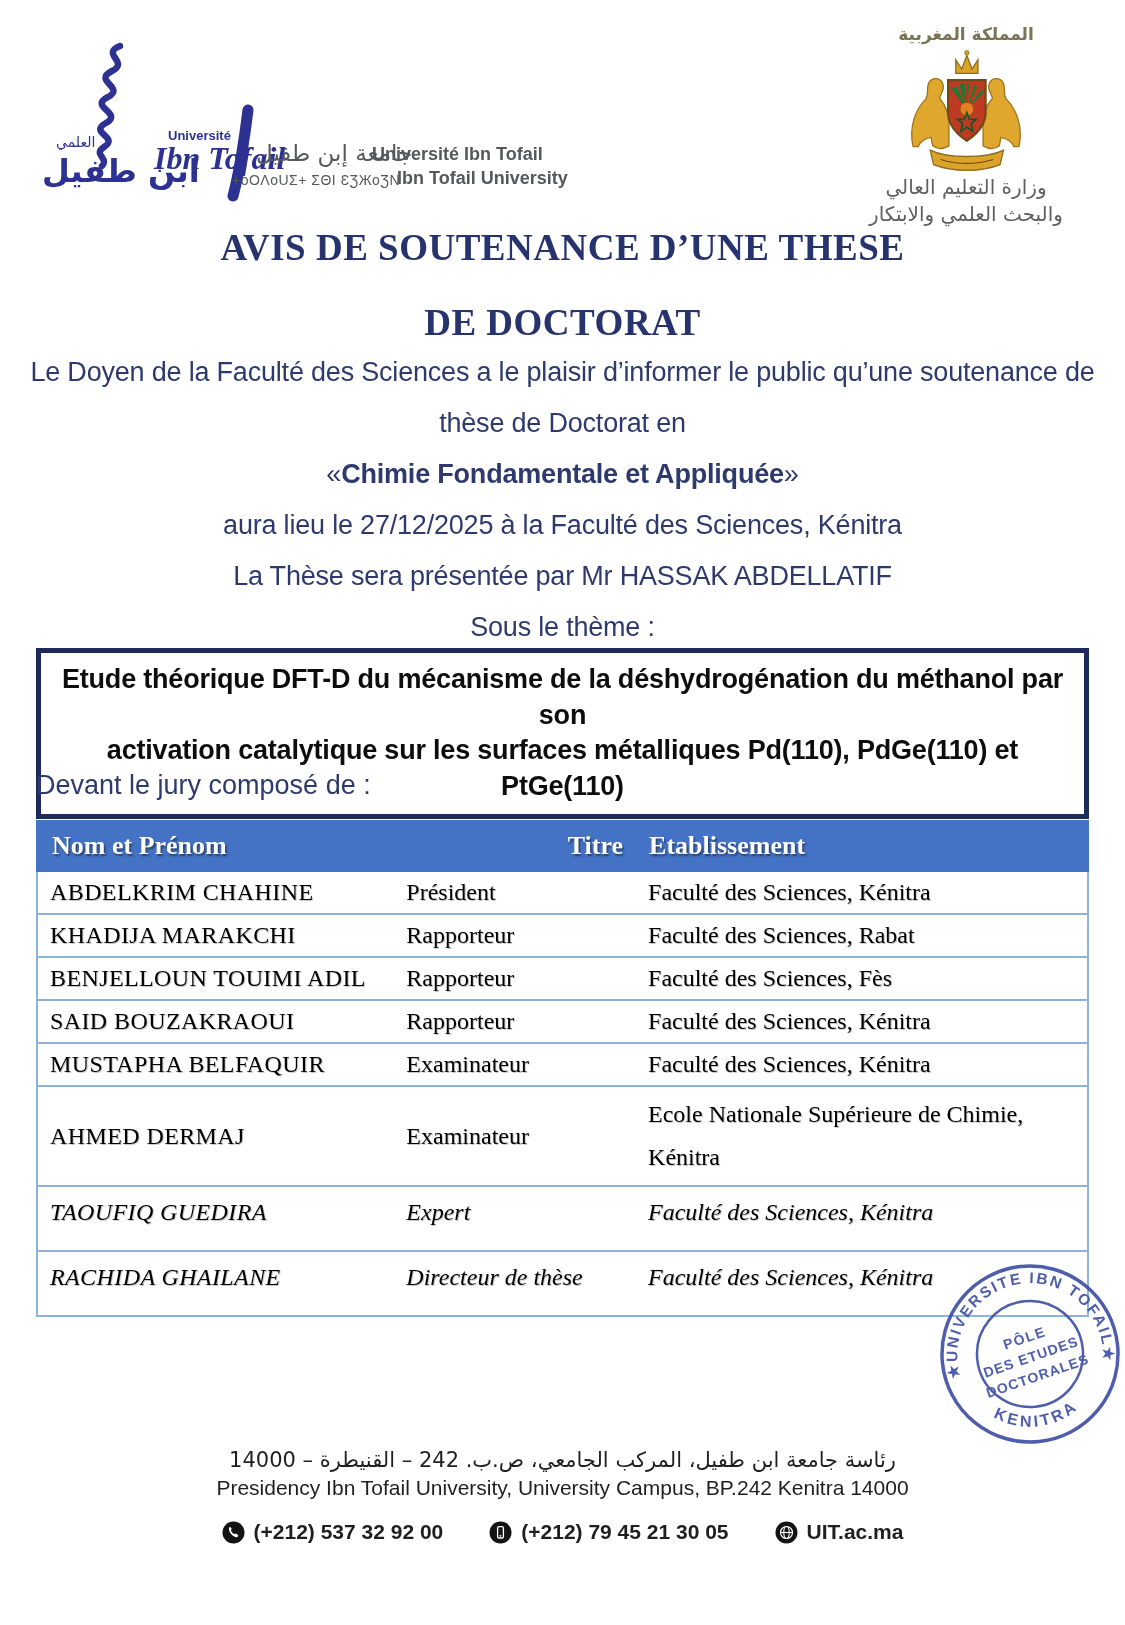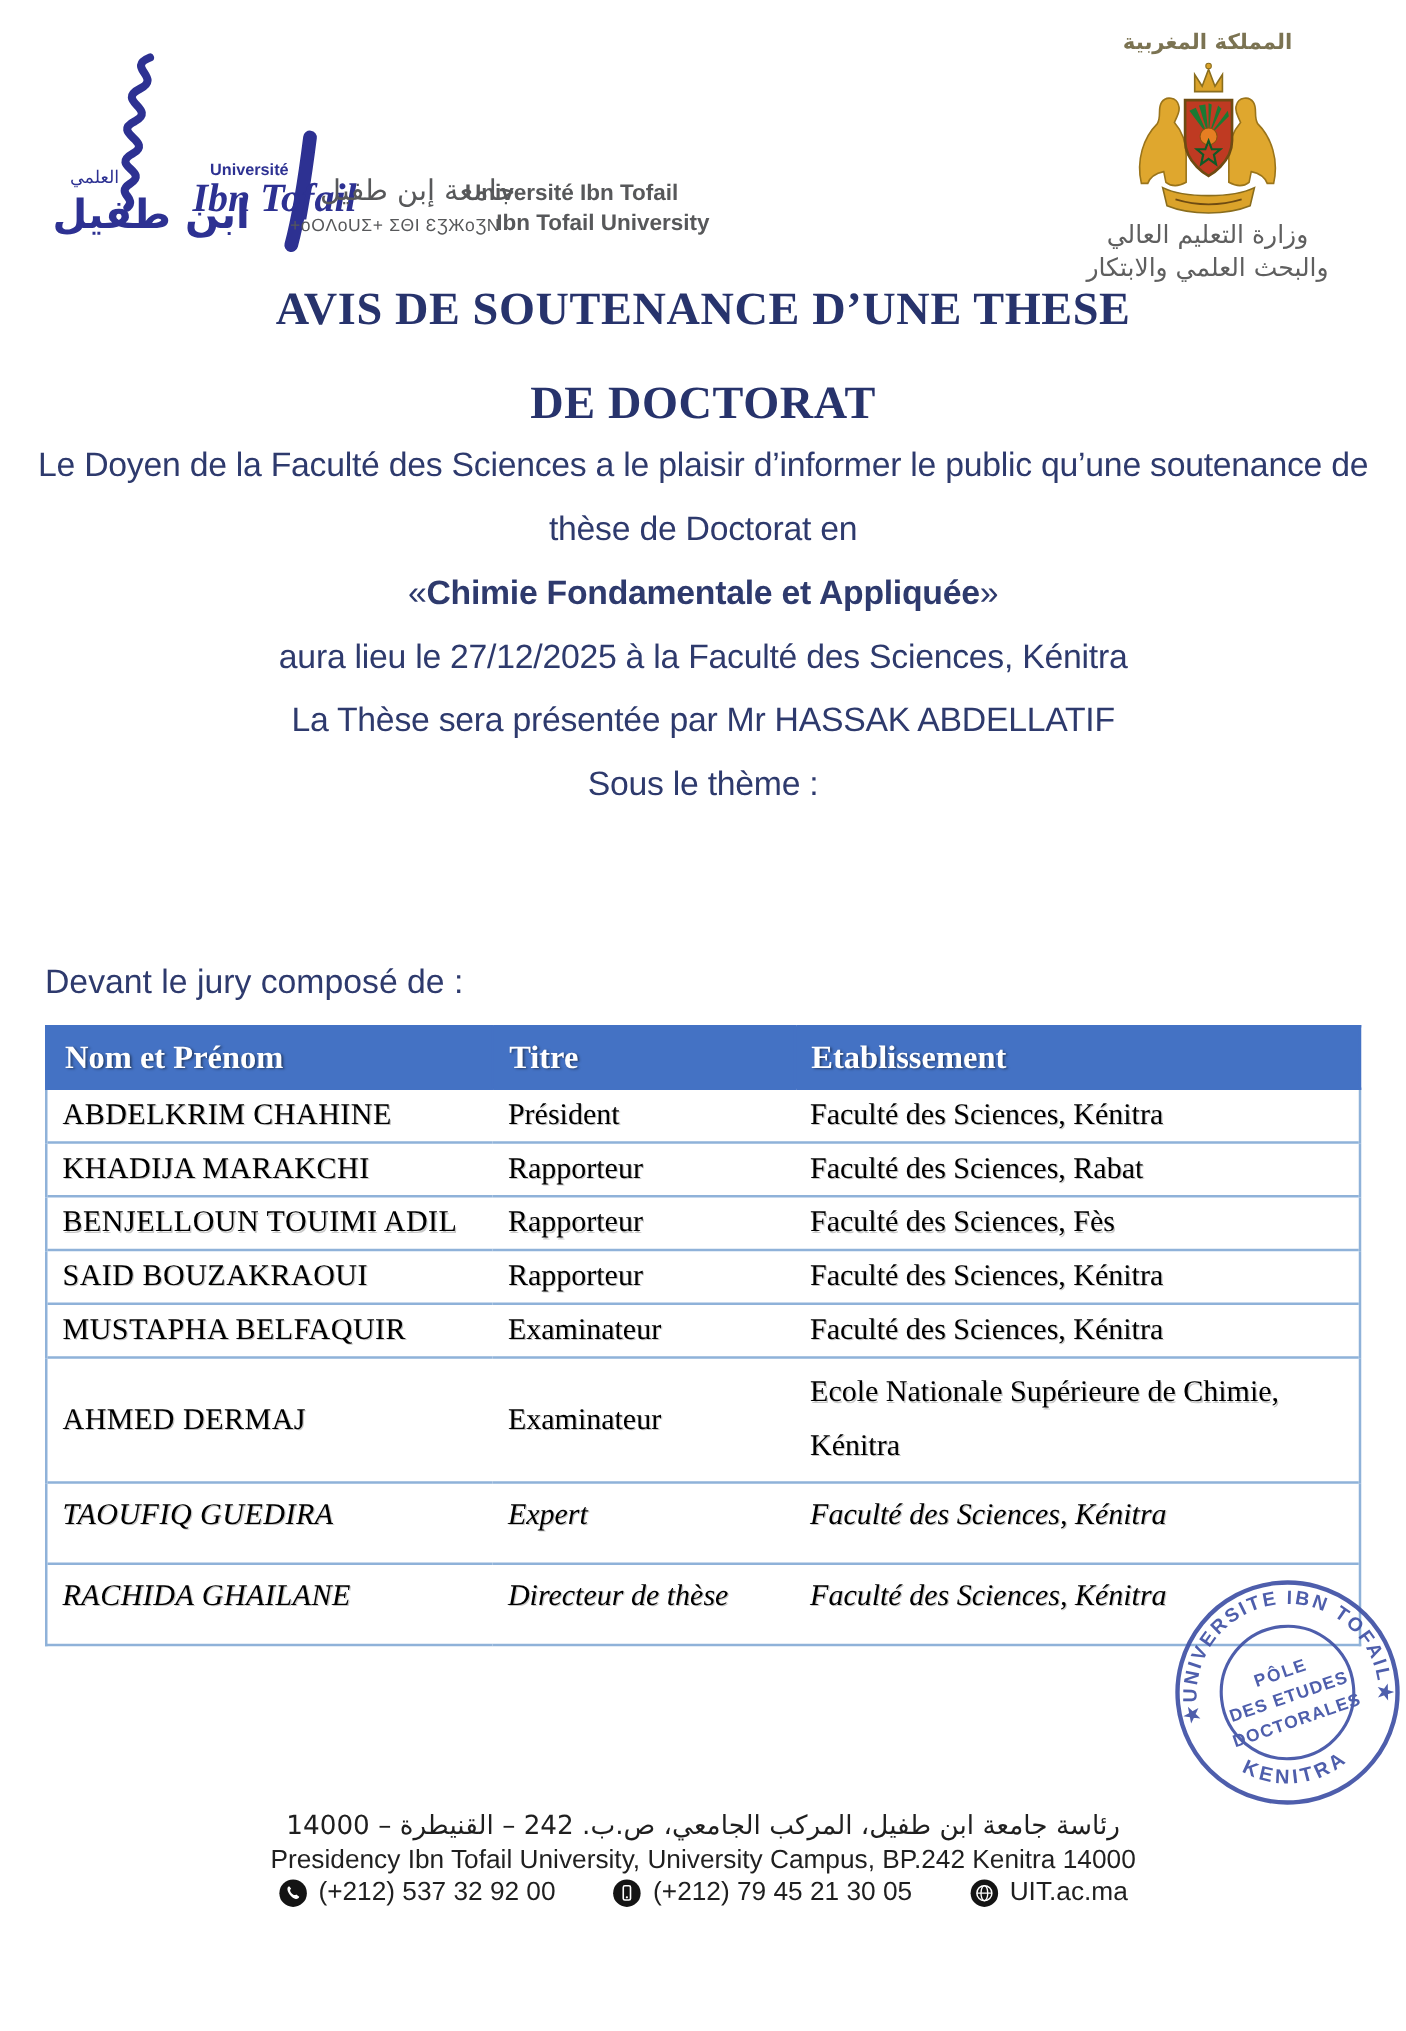--- a/index.html
+++ b/index.html
@@ -38,41 +38,41 @@
       font-weight:bold;font-size:27px;color:#0d0d0d;line-height:1.32;letter-spacing:-0.2px;}
 
   
   .jury-intro{position:absolute;left:36px;top:770px;font-size:27px;color:#2e3a6d;}
 
   .jury-table{position:absolute;left:36px;top:820px;width:1053px;border-collapse:collapse;
       font-family:"Liberation Serif",serif;}
   .jury-table th{background:#4472c4;color:#ffffff;font-size:26px;font-weight:bold;
       padding:9px 12px;text-shadow:1.5px 1.5px 2px rgba(0,0,0,.45);border:2px solid #4472c4;}
   .jury-table th.c1{text-align:left;padding-left:14px;width:34%;}
-  .jury-table th.c2{text-align:left;width:23%;}
+  .jury-table th.c2{text-align:right;width:23%;}
   .jury-table th.c3{text-align:left;width:43%;}
   .jury-table td{font-size:24px;color:#000;padding:7px 12px;vertical-align:middle;
       border-top:2px solid #8fb2d9;text-shadow:1px 1px 0 rgba(0,0,0,.22);}
   .jury-table tr td:first-child{border-left:2px solid #8fb2d9;letter-spacing:0.4px;}
   .jury-table tr td:last-child{border-right:2px solid #8fb2d9;}
   .jury-table tr:last-child td{border-bottom:2px solid #8fb2d9;}
   .jury-table tr.pad td{padding-top:12px;padding-bottom:24px;font-style:italic;}
   .jury-table tr.tall td{padding-top:14px;padding-bottom:14px;}
   .inst2{margin-top:16px;}
   .inst2:empty{display:none;}
 
   
   .stamp{position:absolute;left:934px;top:1258px;width:192px;height:192px;opacity:.92;}
 
   
   .footer{position:absolute;left:0;top:1448px;width:100%;text-align:center;color:#222;}
   .footer-ar{font-size:21px;direction:rtl;color:#1f1f1f;}
   .footer-en{font-size:21px;margin-top:4px;color:#1f1f1f;}
-  .contacts{margin-top:2px;display:flex;justify-content:center;align-items:center;gap:46px;
-      font-size:21px;color:#1f1f1f;}
+  .contacts{margin-top:20px;display:flex;justify-content:center;align-items:center;gap:46px;
+      font-size:21px;color:#1f1f1f;font-weight:bold;}
   .contact{display:flex;align-items:center;gap:9px;}
 </style>
 </head>
 <body>
 
 <div class="page">
 
   <div class="uni-logo">
     <svg width="500" height="175" viewBox="0 0 500 175">
       <path d="M78,12 C58,20 88,28 70,37 C50,47 84,53 66,63 C46,73 82,79 64,89 C46,99 78,103 62,113 C50,121 68,124 60,132" fill="none" stroke="#2d3192" stroke-width="6.5" stroke-linecap="round"></path>
@@ -127,20 +127,24 @@
     <div class="intro-line">
       <span>«</span>
       <span class="b">Chimie Fondamentale et Appliquée</span>
       <span>»</span>
     </div>
     <div class="intro-line">aura lieu le 27/12/2025 à la Faculté des Sciences, Kénitra</div>
     <div class="intro-line">La Thèse sera présentée par Mr HASSAK ABDELLATIF</div>
     <div class="intro-line">Sous le thème :</div>
   </div>
 
+  <div class="theme-box">
+    <div>Etude théorique DFT-D du mécanisme de la déshydrogénation du méthanol par son</div>
+    <div>activation catalytique sur les surfaces métalliques Pd(110), PdGe(110) et PtGe(110)</div>
+  </div>
 
   <div class="jury-intro">Devant le jury composé de :</div>
 
   <table class="jury-table">
     <thead>
       <tr>
         <th class="c1">Nom et Prénom</th>
         <th class="c2">Titre</th>
         <th class="c3">Etablissement</th>
       </tr>

